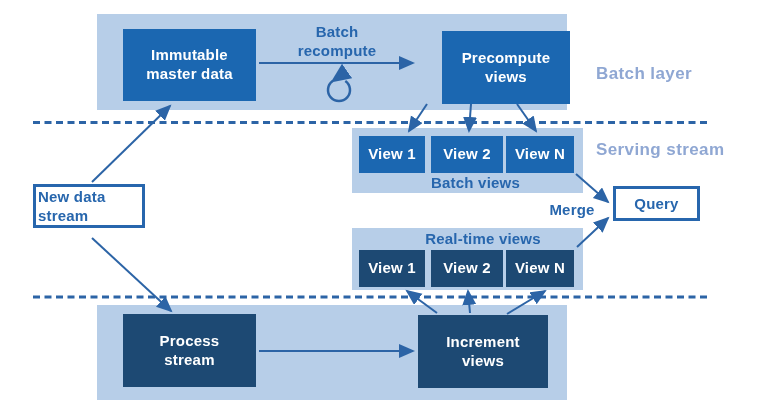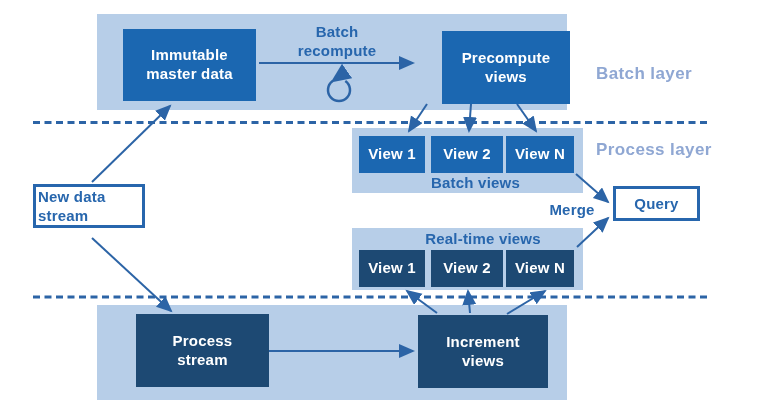--- a/index.html
+++ b/index.html
@@ -75,31 +75,31 @@
   <div class="abs box box-bright" style="left:396px;top:31px;width:128px;height:73px;margin-left:46px;">Precompute
 views</div>
   <div class="abs blue-label" style="left:272px;top:23px;width:130px;">Batch
 recompute</div>
   <div class="abs layer-label" style="left:596px;top:64px;">Batch layer</div>
 
   <div class="abs box box-bright" style="left:359px;top:136px;width:66px;height:37px;">View 1</div>
   <div class="abs box box-bright" style="left:431px;top:136px;width:72px;height:37px;">View 2</div>
   <div class="abs box box-bright" style="left:506px;top:136px;width:68px;height:37px;">View N</div>
   <div class="abs blue-label" style="left:352px;top:174px;width:231px;padding-left:8px;">Batch views</div>
-  <div class="abs layer-label" style="left:596px;top:140px;">Process layer</div>
+  <div class="abs layer-label" style="left:596px;top:140px;">Serving stream</div>
 
   <div class="abs blue-label" style="left:352px;top:230px;width:262px;">Real-time views</div>
   <div class="abs box box-navy" style="left:359px;top:250px;width:66px;height:37px;">View 1</div>
   <div class="abs box box-navy" style="left:431px;top:250px;width:72px;height:37px;">View 2</div>
   <div class="abs box box-navy" style="left:506px;top:250px;width:68px;height:37px;">View N</div>
 
   <div class="abs blue-label" style="left:546px;top:201px;width:52px;">Merge</div>
   <div class="abs white-box" style="left:613px;top:186px;width:87px;height:35px;justify-content:center;">Query</div>
 
   <div class="abs white-box" style="left:33px;top:184px;width:112px;height:44px;padding-left:2px;">New data
 stream</div>
 
-  <div class="abs box box-navy" style="left:136px;top:314px;width:133px;height:73px;">Process
+  <div class="abs box box-navy" style="left:123px;top:314px;width:133px;height:73px;">Process
 stream</div>
   <div class="abs box box-navy" style="left:418px;top:315px;width:130px;height:73px;">Increment
 views</div>
 
 </div>
 
 </body></html>

